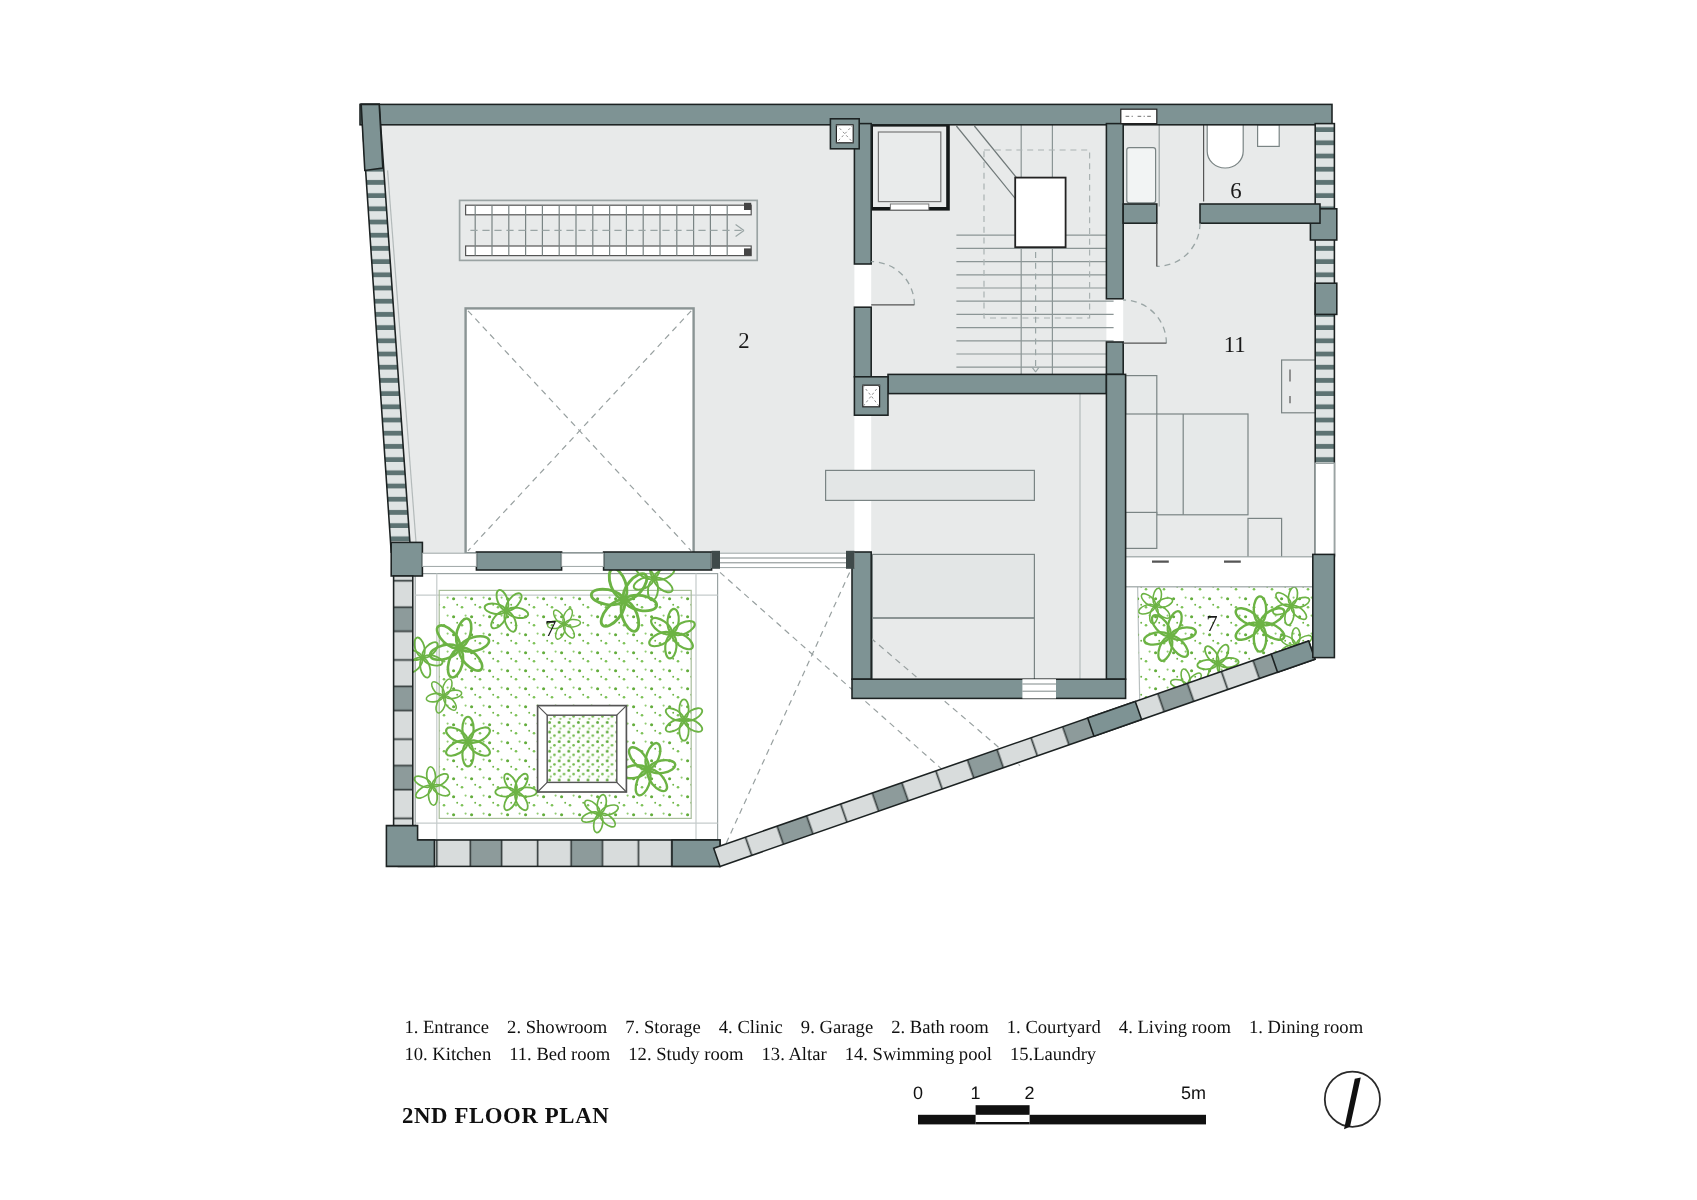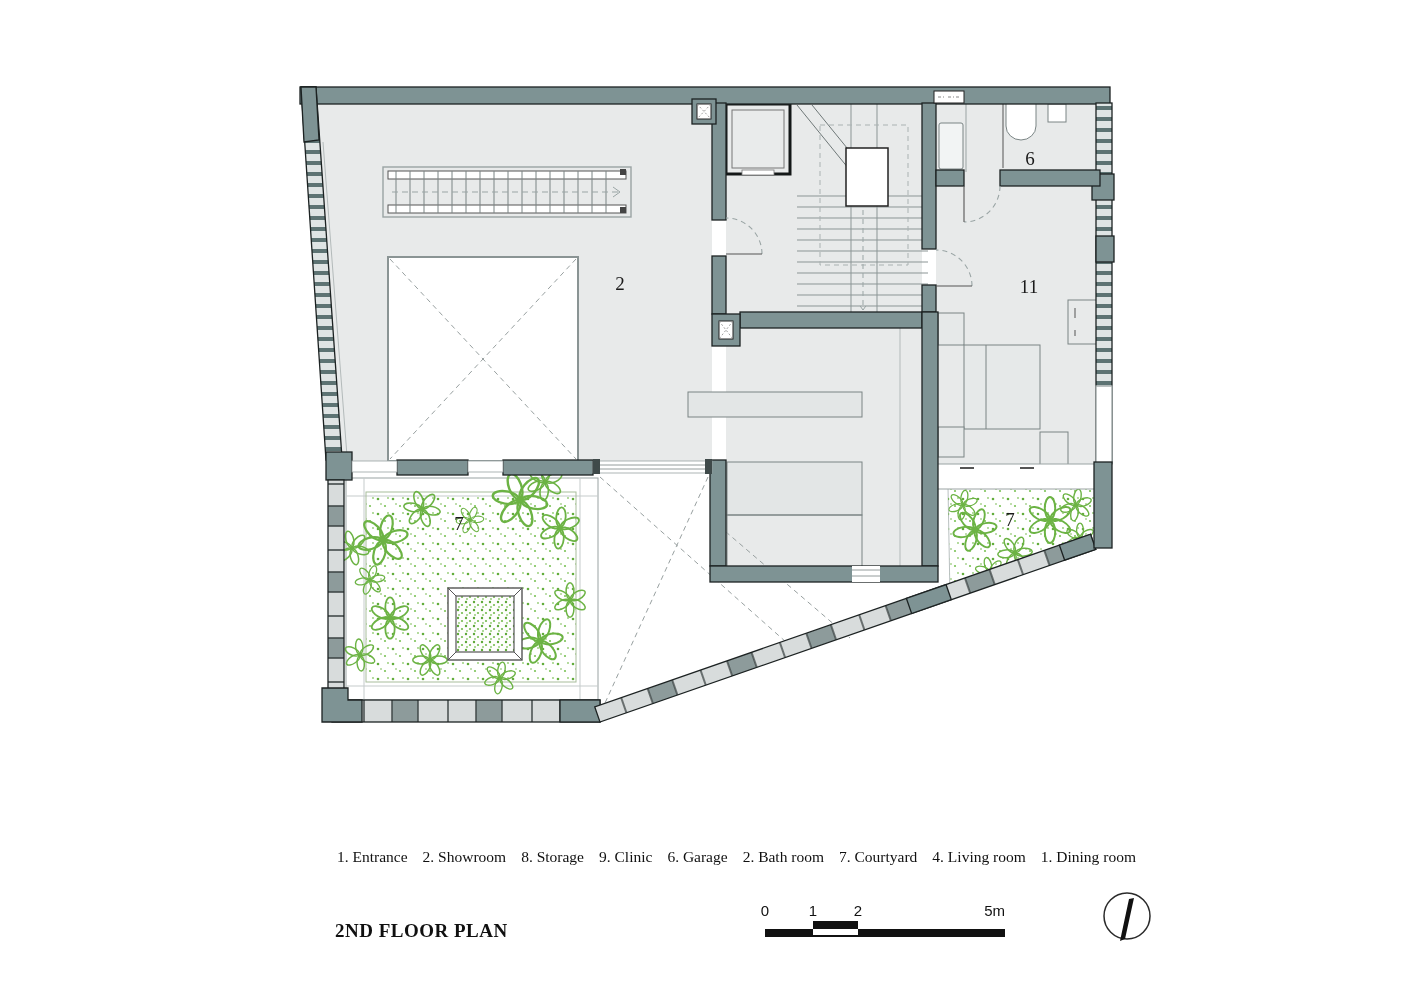--- a/index.html
+++ b/index.html
@@ -276,19 +276,22 @@
   </g>
 
   <g>
     <circle cx="1127" cy="916" r="23" fill="none" stroke="#2a2a2a" stroke-width="1.5"></circle>
     <polygon points="1120,941 1125,939 1134,898 1129,899" fill="#111"></polygon>
   </g>
 </svg>
 
 <div class="legend">
   <div class="legend-row">
-    <span>1. Entrance</span><span>2. Showroom</span><span>8. Storage</span><span>9. Clinic</span><span>6. Garage</span><span>2. Bath room</span><span>7. Courtyard</span><span>4. Living room</span><span>1. Dining room</span>
+    <span>1. Entrance</span><span>2. Showroom</span><span>7. Storage</span><span>4. Clinic</span><span>9. Garage</span><span>2. Bath room</span><span>1. Courtyard</span><span>4. Living room</span><span>1. Dining room</span>
+  </div>
+  <div class="legend-row">
+    <span>10. Kitchen</span><span>11. Bed room</span><span>12. Study room</span><span>13. Altar</span><span>14. Swimming pool</span><span>15.Laundry</span>
   </div>
 </div>
 
 <div class="title">2ND FLOOR PLAN</div>
 
 </div>
 
 </body></html>

